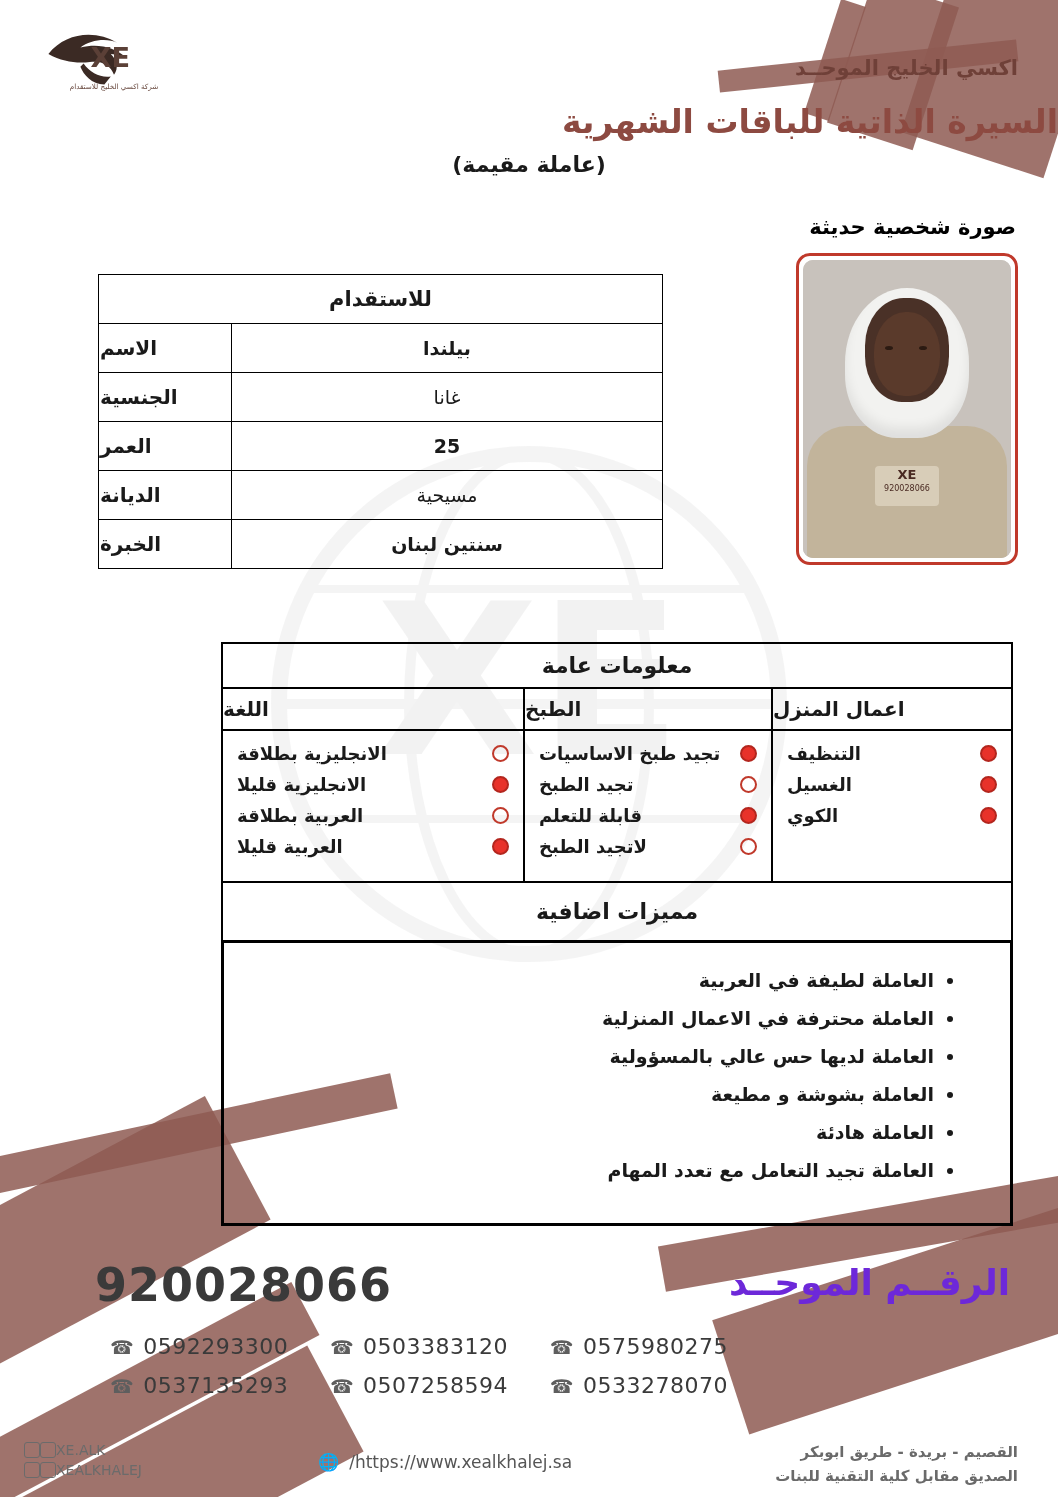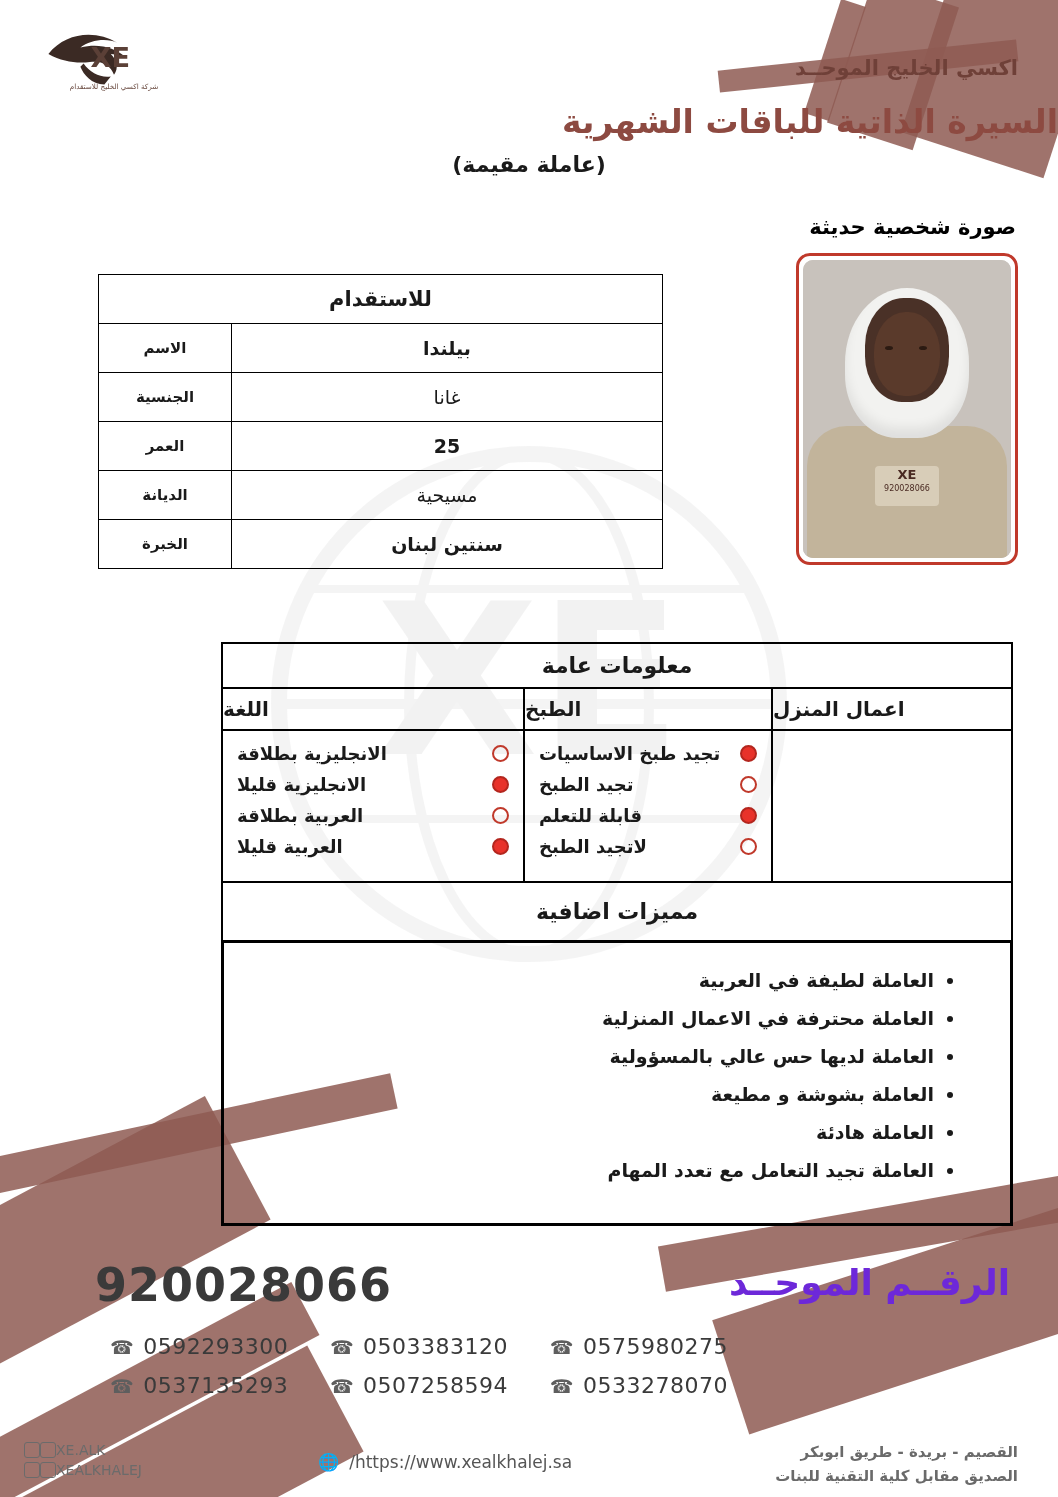--- a/index.html
+++ b/index.html
@@ -66,21 +66,21 @@
   .ph-badge{position:absolute;left:50%;bottom:52px;transform:translateX(-50%);
             width:64px;height:40px;background:#d8cdb8;border-radius:4px;text-align:center;}
   .ph-badge .b1{font-size:13px;font-weight:bold;color:#4a2a22;line-height:18px;}
   .ph-badge .b2{font-size:8px;color:#4a2a22;}
 
   
   table{border-collapse:collapse;}
   .tbl-data{position:absolute;top:274px;right:395px;width:565px;}
   .tbl-data td,.tbl-data th{border:1.6px solid #000;height:46px;font-size:19px;}
   .tbl-data .hdr{font-size:21px;font-weight:bold;text-align:center;}
-  .tbl-data .lbl{width:130px;text-align:center;font-weight:bold;font-size:15px;}
+  .tbl-data .lbl{width:130px;text-align:left;font-weight:bold;font-size:20px;}
   .tbl-data .val{text-align:center;font-weight:bold;}
   .tbl-data .val.thin{font-weight:normal;}
 
   
   .gen{position:absolute;top:642px;right:45px;width:792px;border:2px solid #000;box-sizing:border-box;background:transparent;}
   .gen-title{text-align:center;font-size:22px;font-weight:bold;padding:9px 0;border-bottom:2px solid #000;}
   .gen-cols{display:flex;}
   .gen-col{border-left:2px solid #000;box-sizing:border-box;}
   .gen-col:last-child{border-left:none;}
   .gc-head{text-align:left;font-size:20px;font-weight:bold;padding:8px 0;border-bottom:2px solid #000;}
@@ -199,20 +199,34 @@
     </tbody>
   </table>
 
   <div class="gen">
     <div class="gen-title">معلومات عامة</div>
 
     <div class="gen-cols">
 
       <div class="gen-col" style="flex:0 0 240px;">
         <div class="gc-head">اعمال المنزل</div>
+        <div class="gc-body">
+          <div class="opt">
+            <span class="dot on"></span>
+            <span class="txt">التنظيف</span>
+          </div>
+          <div class="opt">
+            <span class="dot on"></span>
+            <span class="txt">الغسيل</span>
+          </div>
+          <div class="opt">
+            <span class="dot on"></span>
+            <span class="txt">الكوي</span>
+          </div>
+        </div>
       </div>
 
 
       <div class="gen-col" style="flex:0 0 248px;">
         <div class="gc-head">الطبخ</div>
         <div class="gc-body">
           <div class="opt">
             <span class="dot on"></span>
             <span class="txt">تجيد طبخ الاساسيات</span>
           </div>

